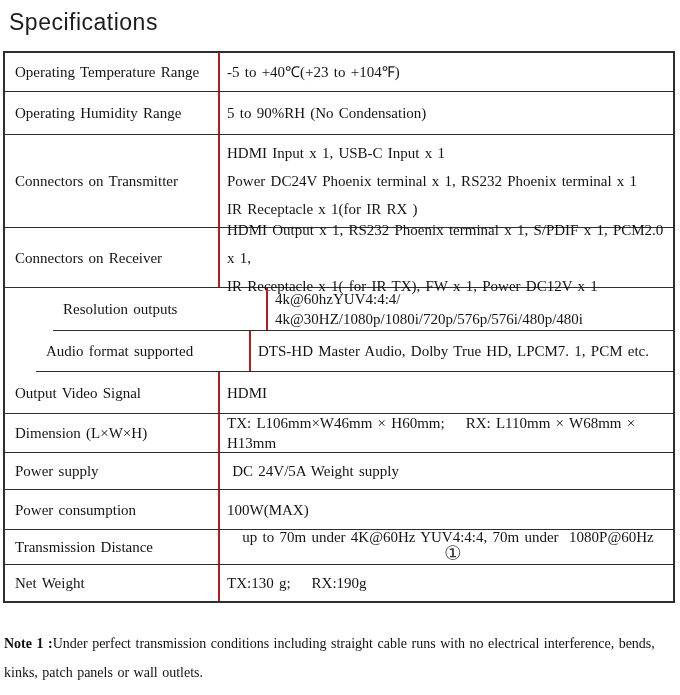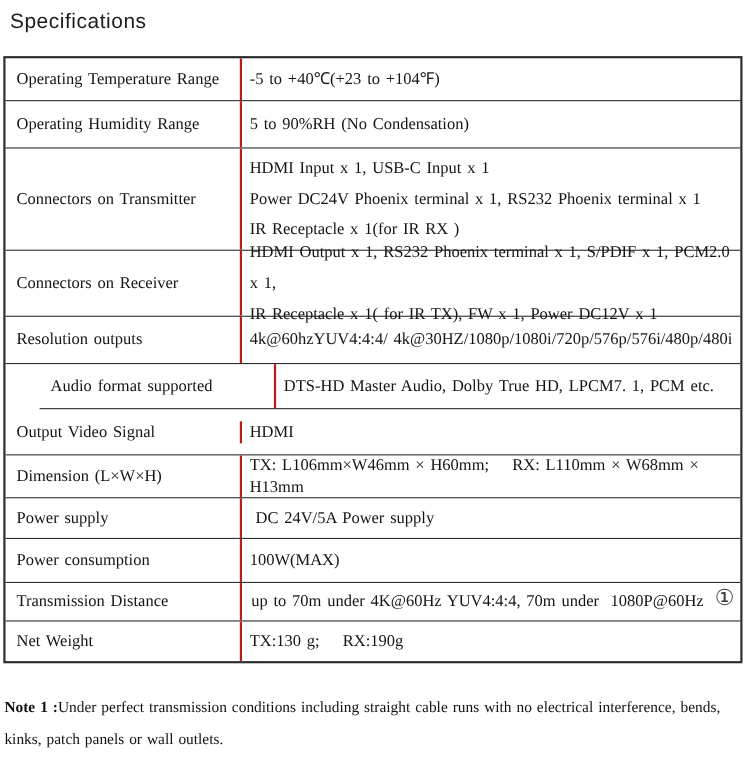--- a/index.html
+++ b/index.html
@@ -11,21 +11,21 @@
     width: 680px;
     height: 695px;
     position: relative;
     font-family: "Liberation Serif", serif;
     color: #141414;
     overflow: hidden;
   }
   .title {
     font-family: "Liberation Sans", sans-serif;
     font-weight: 400;
-    font-size: 19px;
+    font-size: 23px;
     color: #1c1c1c;
     margin: 0;
     position: absolute;
     left: 9px;
     top: 9px;
     letter-spacing: 0.5px;
   }
   .spec-table {
     position: absolute;
     left: 3px;
@@ -64,30 +64,30 @@
     padding-left: 7px;
     padding-right: 4px;
     white-space: pre-wrap;
   }
   .cell.value .line { line-height: 28px; }
   .row.single .cell.value .line { line-height: 20px; }
   .r1  { height: 39px; }
   .r2  { height: 43px; }
   .r3  { height: 93px; }
   .r4  { height: 60px; }
-  .r5  { height: 43px; }
+  .r5  { height: 43px; margin-left: 48px; }
   .r6  { height: 41px; margin-left: 31px; }
-  .r7  { height: 42px; align-items: center; }
+  .r7  { height: 42px; }
   .r8  { height: 39px; }
   .r9  { height: 37px; }
   .r10 { height: 40px; }
   .r11 { height: 35px; }
   .r12 { height: 36px; }
   .row.with-marker .cell.value {
-    flex-direction: row;
+    flex-direction: column;
     align-items: center;
   }
   .marker {
     font-family: "DejaVu Sans", sans-serif;
     font-size: 20px;
     color: #3a3a3a;
     margin-left: 10px;
     position: relative;
     top: -4px;
     line-height: 20px;
@@ -166,21 +166,21 @@
   <div class="row single r8">
     <div class="cell label">Dimension (L×W×H)</div>
     <div class="cell value">
       <div class="line">TX: L106mm×W46mm × H60mm;    RX: L110mm × W68mm × H13mm</div>
     </div>
   </div>
 
   <div class="row single r9">
     <div class="cell label">Power supply</div>
     <div class="cell value">
-      <div class="line"> DC 24V/5A Power supply</div>
+      <div class="line"> DC 24V/5A Weight supply</div>
     </div>
   </div>
 
   <div class="row single r10">
     <div class="cell label">Power consumption</div>
     <div class="cell value">
       <div class="line">100W(MAX)</div>
     </div>
   </div>
 

